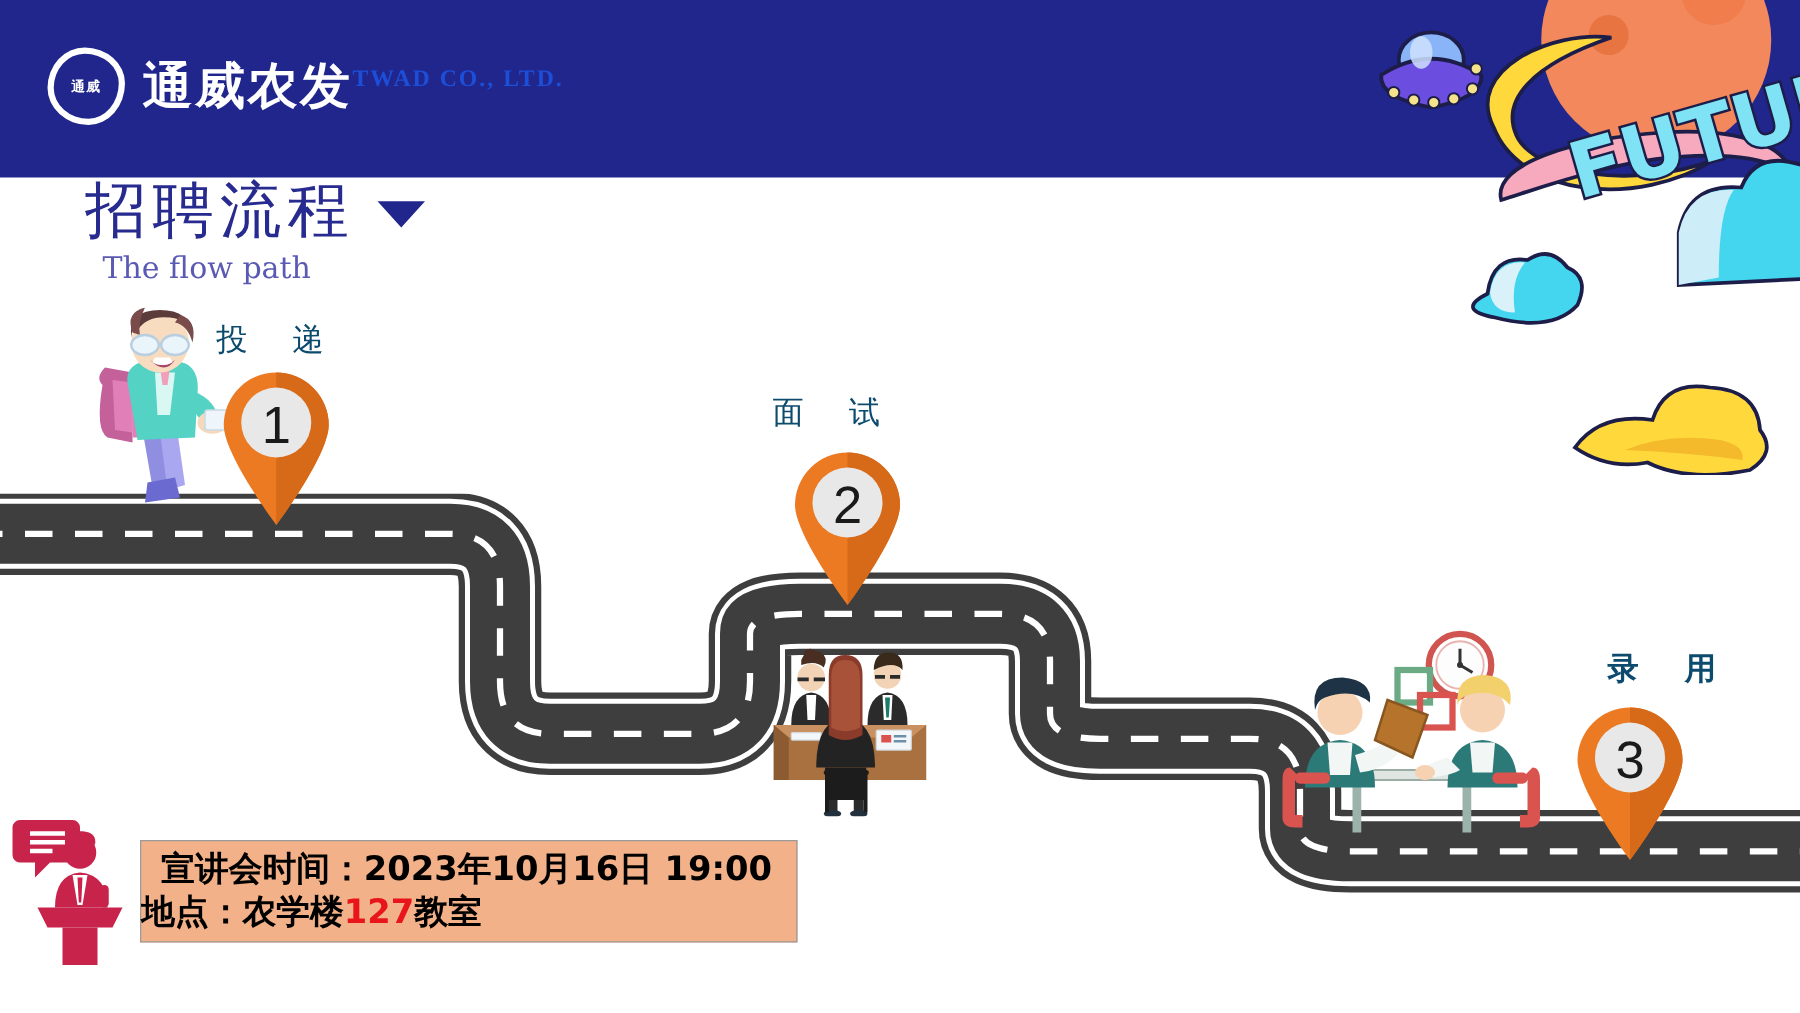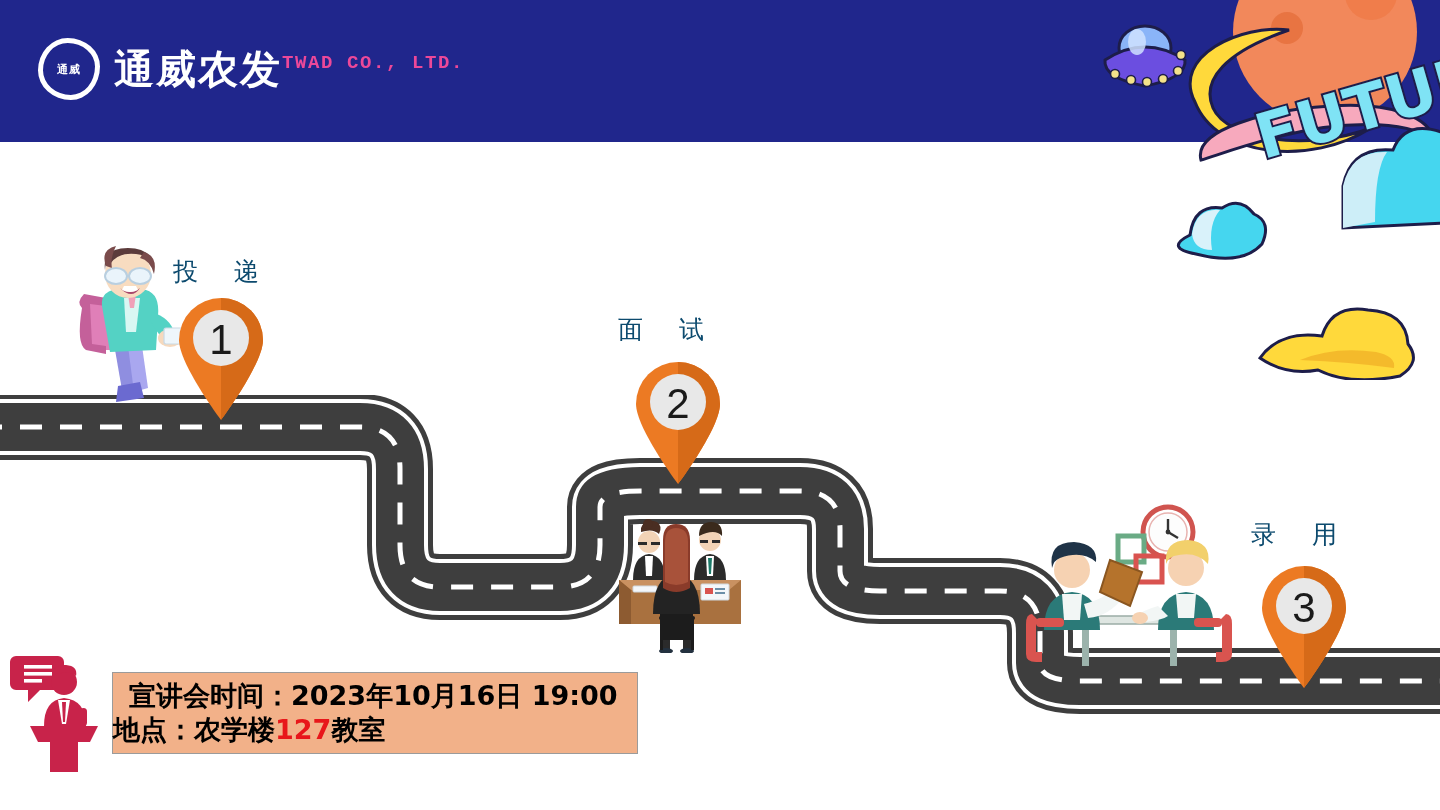--- a/index.html
+++ b/index.html
@@ -31,22 +31,22 @@
     display:flex;align-items:center;justify-content:center;
     color:#fff;font-size:11px;letter-spacing:1px;font-weight:bold;
     font-family:"DejaVu Sans",sans-serif;
   }
   .logo-text{display:flex;flex-direction:row;line-height:1;}
   .logo-cn{
     color:#ffffff;font-size:40px;font-weight:bold;letter-spacing:2px;
     font-family:"DejaVu Sans","Liberation Sans",sans-serif;
   }
   .logo-en{
-    color:#ec4899;font-size:19px;font-weight:bold;letter-spacing:1.6px;
-    margin-top:5px;font-family:Liberation Mono, monospace;
+    color:#1d4ed8;font-size:19px;font-weight:bold;letter-spacing:1.6px;
+    margin-top:5px;font-family:Liberation Serif, serif;
   }
 
   
   .title-block{position:absolute;left:68px;top:143px;}
   .title-row{display:flex;align-items:center;gap:18px;}
   .title-cn{
     color:#272a8e;font-size:49px;letter-spacing:5px;line-height:1.05;
     font-family:"DejaVu Serif","Liberation Serif",serif;
   }
   .title-tri{
@@ -78,21 +78,21 @@
   #pin2{left:632px;top:358px;}
   #pin3{left:1258px;top:562px;}
 
   
   .step-label{
     position:absolute;color:#0c4a6e;font-size:25px;letter-spacing:14px;
     font-family:"DejaVu Serif","Liberation Serif",serif;white-space:nowrap;
   }
   #label1{left:173px;top:255px;}
   #label2{left:618px;top:313px;}
-  #label3{left:1251px;top:518px;}
+  #label3{left:1286px;top:518px;font-weight:bold;}
 
   
   .scene{position:absolute;}
   #scene1{left:66px;top:246px;width:118px;height:172px;}
   #scene2{left:605px;top:518px;width:150px;height:135px;}
   #scene3{left:1018px;top:498px;width:222px;height:172px;}
 
   
   #speaker-icon{position:absolute;left:8px;top:648px;width:96px;height:124px;}
   .info-box{
@@ -162,20 +162,27 @@
   </svg>
 
   <svg class="deco" id="deco-clouds" viewBox="0 0 300 200">
     <path d="M40 55 Q44 24 72 28 Q90 16 104 34 Q122 42 112 64 Q92 86 46 74 Q14 68 40 55 Z" fill="#45d6ef" stroke="#1d1d4a" stroke-width="3"></path>
     <path d="M42 54 Q46 28 70 30 Q58 44 62 70 Q44 70 42 54 Z" fill="#d9f2fa"></path>
     <path d="M110 178 Q130 150 172 156 Q182 124 218 130 Q256 132 258 164 Q272 182 250 196
              Q200 206 168 190 Q136 196 110 178 Z" fill="#ffd93b" stroke="#1d1d4a" stroke-width="3"></path>
     <path d="M150 180 Q184 166 226 172 Q246 176 244 188 Q200 182 150 180 Z" fill="#f2b429" opacity=".85"></path>
   </svg>
 
+  <div class="title-block">
+    <div class="title-row">
+      <span class="title-cn">招聘流程</span>
+      <span class="title-tri"></span>
+    </div>
+    <div class="title-en">The flow path</div>
+  </div>
 
   <svg id="road" viewBox="0 0 1440 345">
     <defs>
       <path id="rp" d="M-20 32 L360 32 Q400 32 400 74 L400 150 Q400 192 440 192
                        L560 192 Q600 192 600 150 L600 112 Q600 96 640 96
                        L800 96 Q840 96 840 134 L840 176 Q840 196 880 196
                        L1000 196 Q1040 196 1040 238 L1040 268 Q1040 286 1080 286 L1460 286"></path>
     </defs>
 
     <use href="#rp" fill="none" stroke="#3e3e3e" stroke-width="66" stroke-linecap="butt" stroke-linejoin="round"></use>

